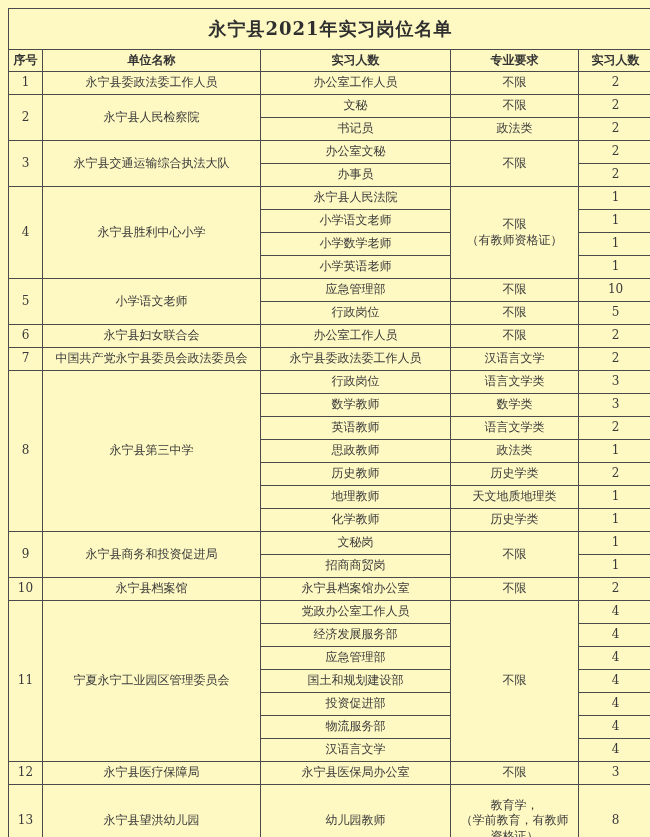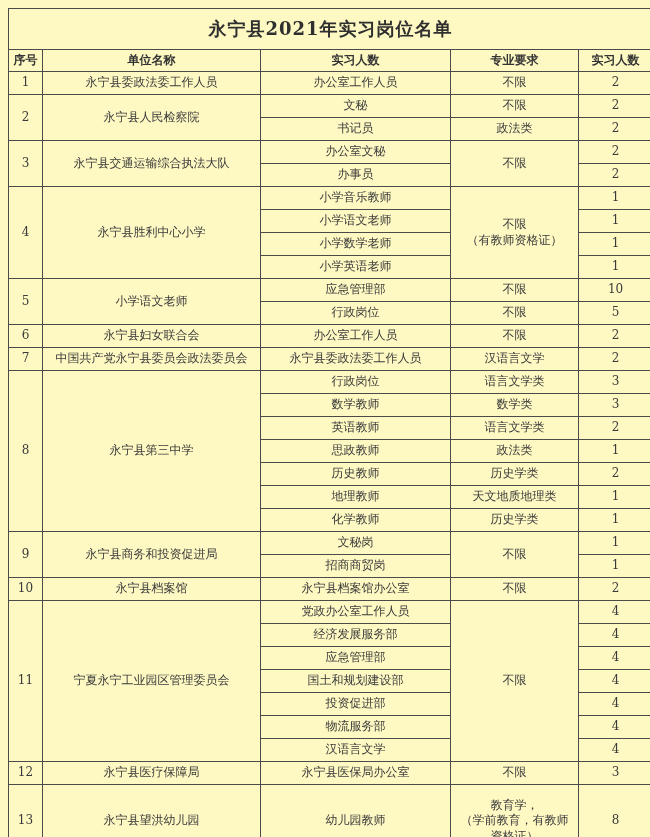--- a/index.html
+++ b/index.html
@@ -97,21 +97,21 @@
           <td rowspan="2">不限</td>
           <td class="count-cell">2</td>
         </tr>
         <tr class="sub-row">
           <td>办事员</td>
           <td class="count-cell">2</td>
         </tr>
         <tr class="sub-row">
           <td class="no-cell" rowspan="4">4</td>
           <td rowspan="4">永宁县胜利中心小学</td>
-          <td>小学音乐教师</td>
+          <td>永宁县人民法院</td>
           <td rowspan="4">不限
 （有教师资格证）</td>
           <td class="count-cell">1</td>
         </tr>
         <tr class="sub-row">
           <td>小学语文老师</td>
           <td class="count-cell">1</td>
         </tr>
         <tr class="sub-row">
           <td>小学数学老师</td>

